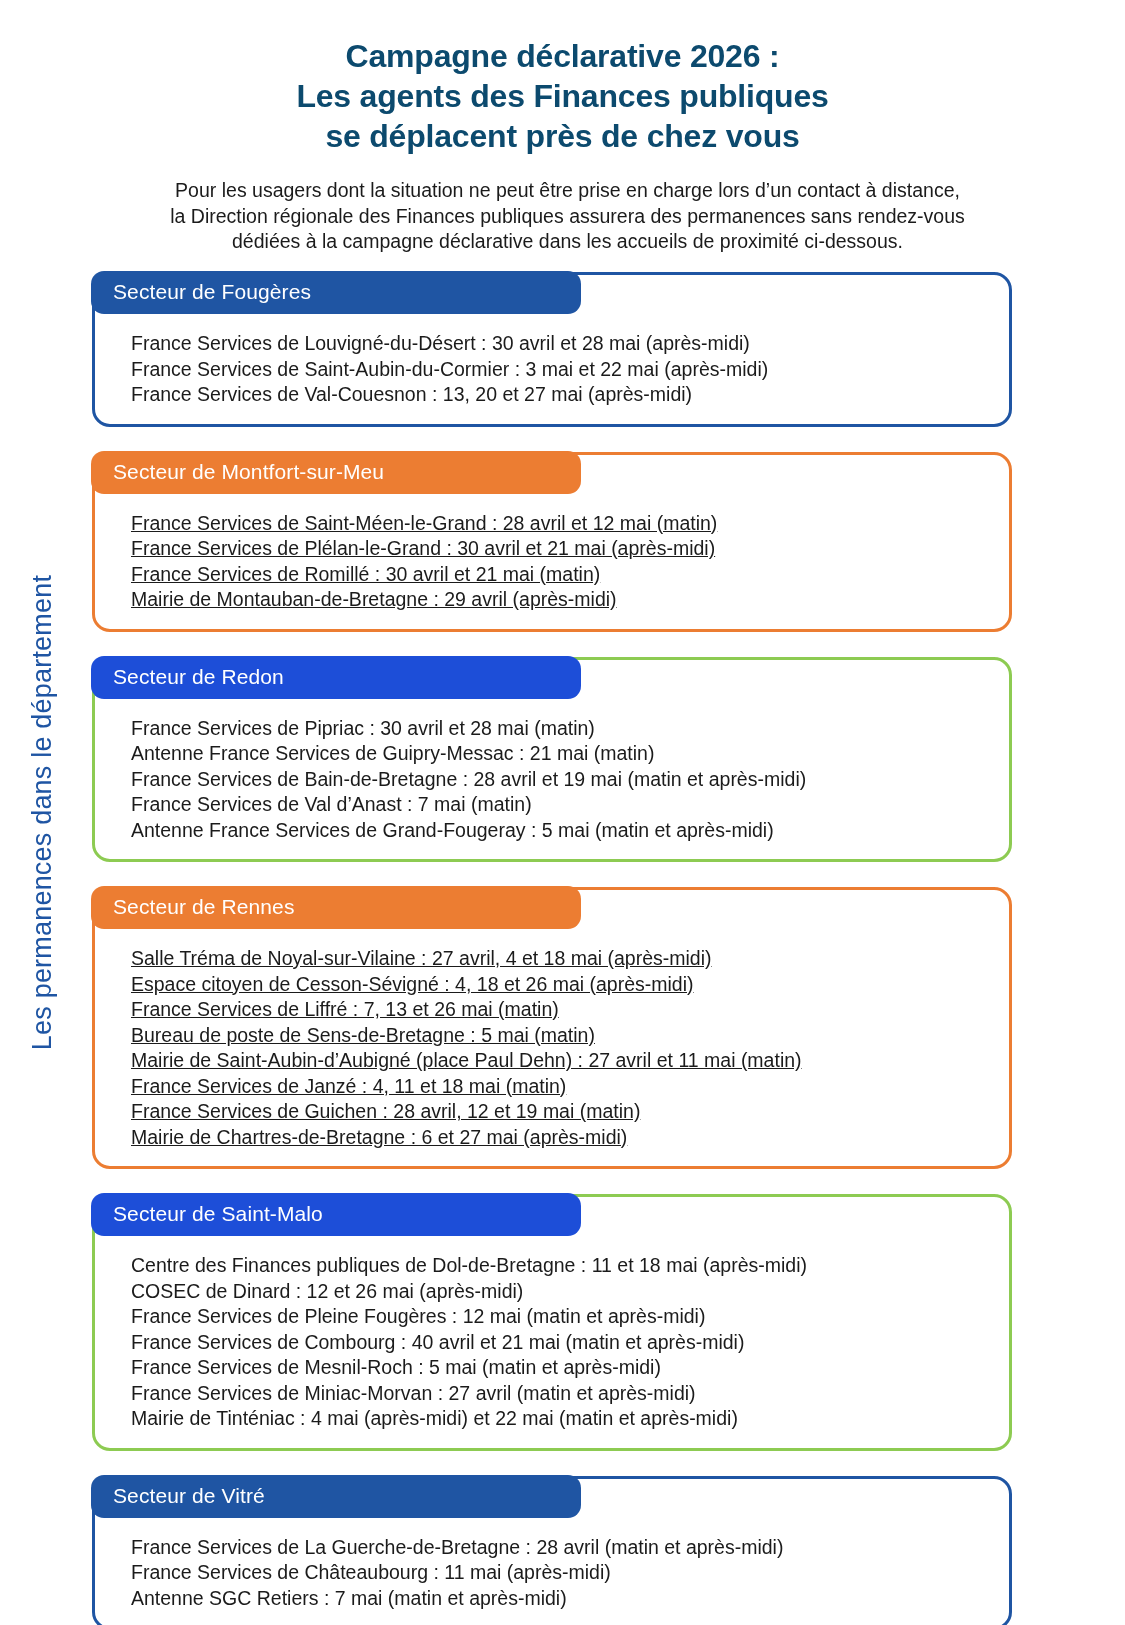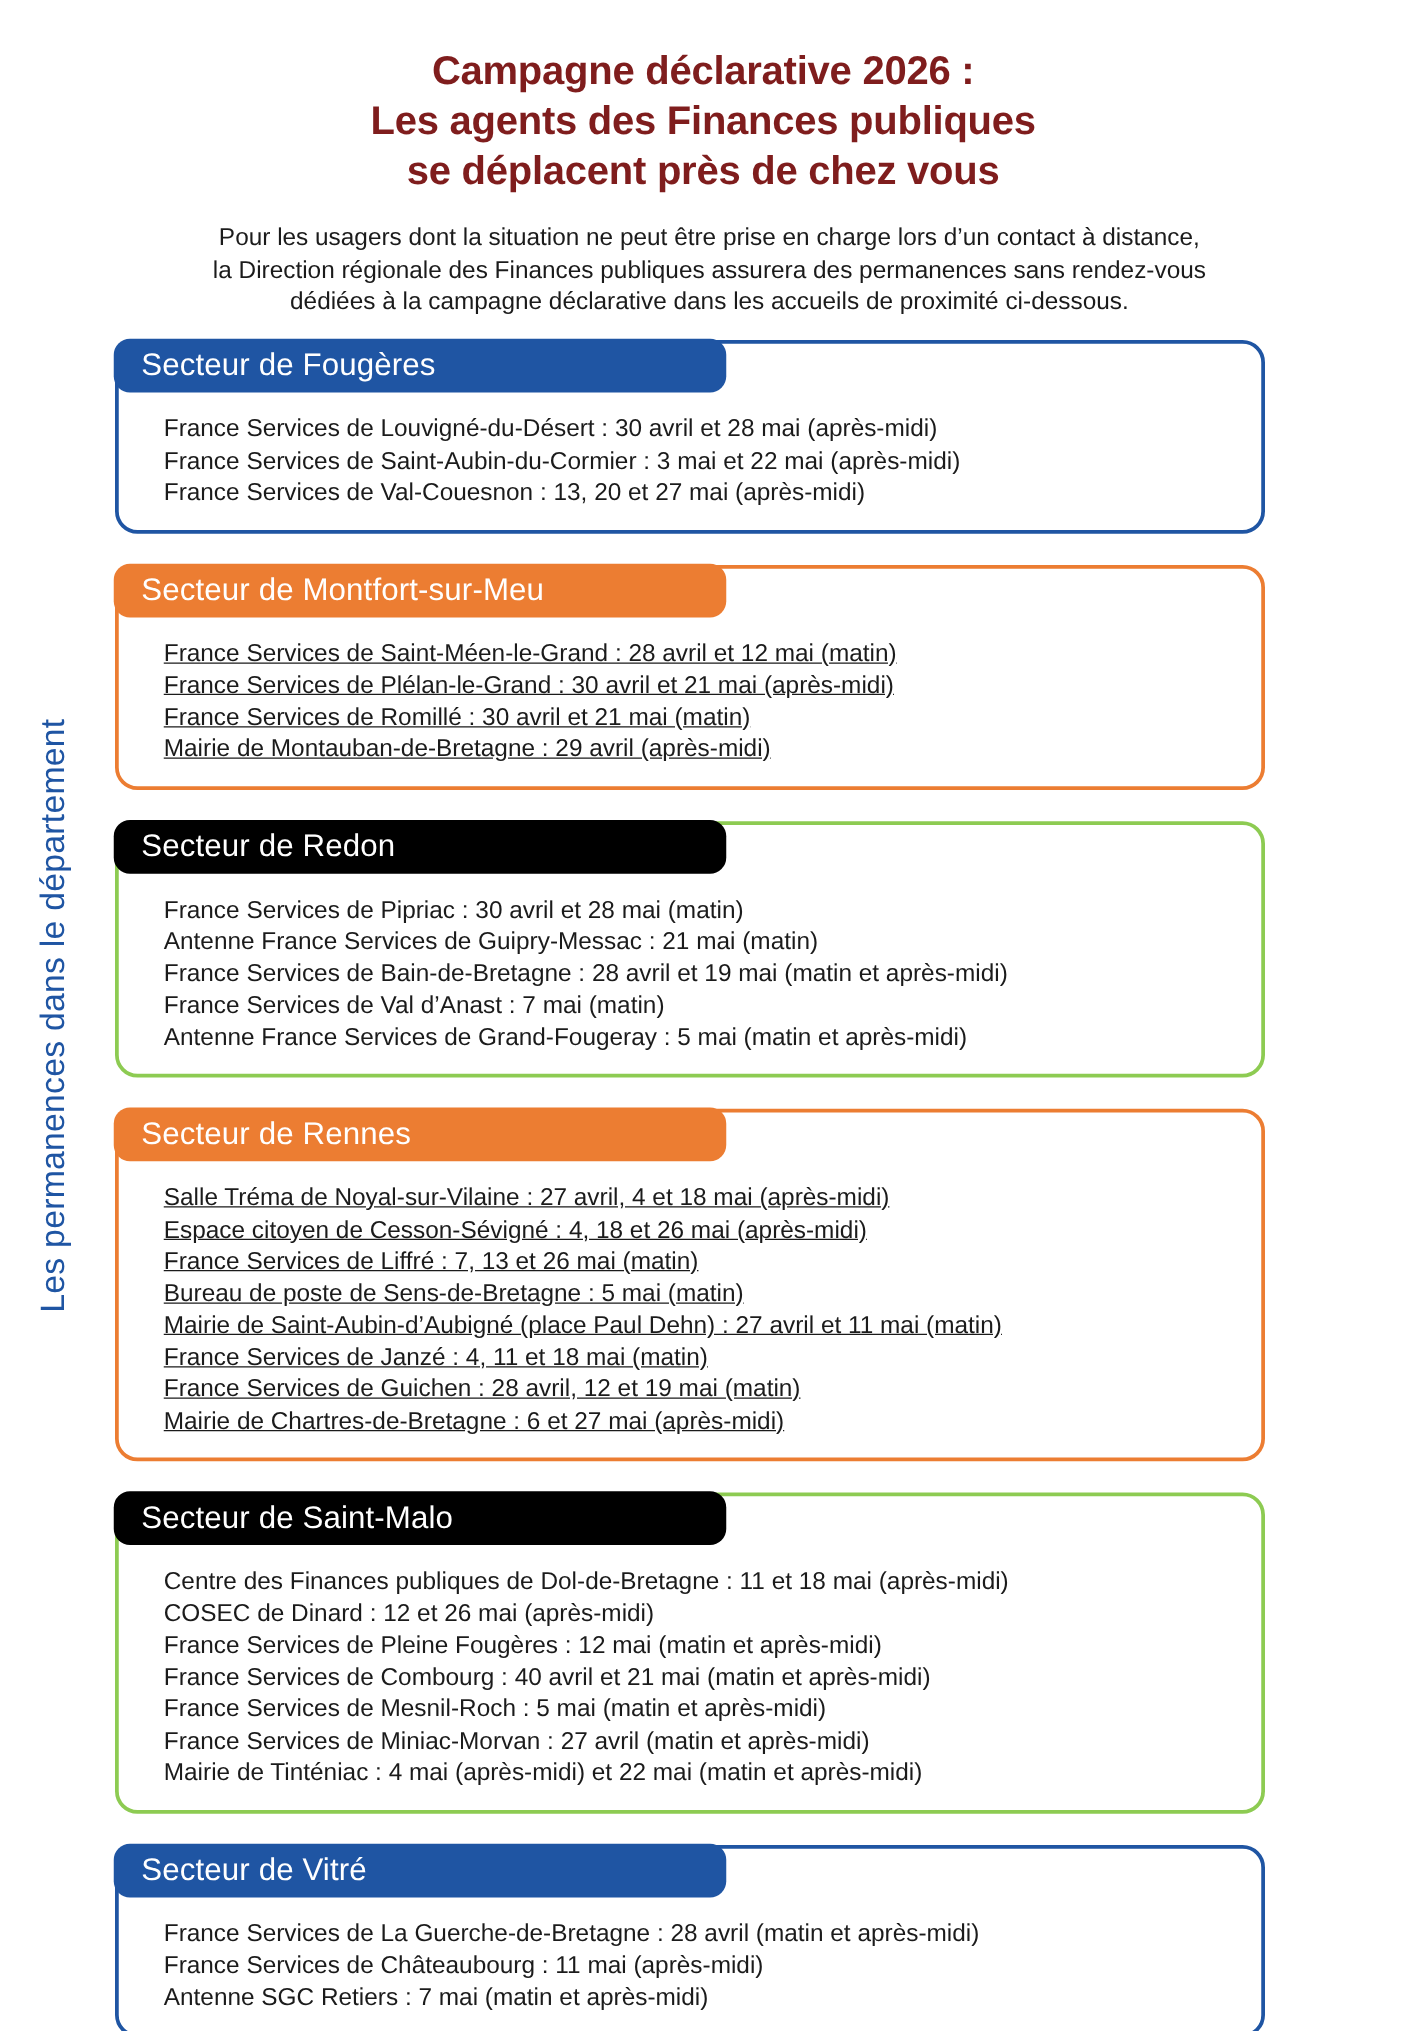--- a/index.html
+++ b/index.html
@@ -24,21 +24,21 @@
     height: 1625px;
     box-sizing: border-box;
   }
 
   
   .title-block {
     padding-top: 36px;
     text-align: center;
   }
   .title-line {
-    color: #7f1d1d;
+    color: #0c4a6e;
     font-weight: bold;
     font-size: 32px;
     line-height: 40px;
     letter-spacing: -0.2px;
   }
 
   
   .intro {
     margin: 22px auto 0 auto;
     width: 915px;
@@ -107,21 +107,21 @@
     top: -4px;
     min-width: 490px;
     background: #1F55A3;
     border-radius: 13px;
     padding: 8px 18px 9px 22px;
     box-sizing: border-box;
     z-index: 3;
   }
   .sector-tab .tab-text {
     color: #ffffff;
-    font-size: 25px;
+    font-size: 21px;
     line-height: 26px;
     letter-spacing: 0.1px;
     display: block;
   }
 
   .sector-items {
     list-style: none;
     margin: 0;
     padding: 0 2px 0 36px;
   }
@@ -131,21 +131,21 @@
     color: #1b1b1b;
     white-space: nowrap;
   }
 
   
   .theme-blue   .sector-box { border-color: #1F55A3; }
   .theme-blue   .sector-tab { background: #1F55A3; }
   .theme-orange .sector-box { border-color: #EC7D32; text-decoration: underline; }
   .theme-orange .sector-tab { background: #EC7D32; }
   .theme-green  .sector-box { border-color: #8DCB52; }
-  .theme-green  .sector-tab { background: #000000; }
+  .theme-green  .sector-tab { background: #1d4ed8; }
 
   
   .sector.w-full .sector-box { width: 920px; }
 </style>
 </head>
 <body>
 
 <div class="page">
 
   <div class="side-label">

